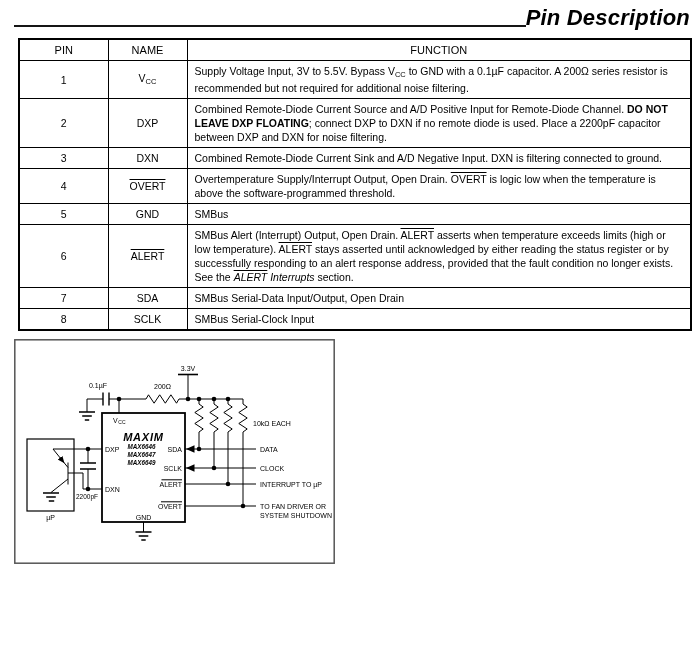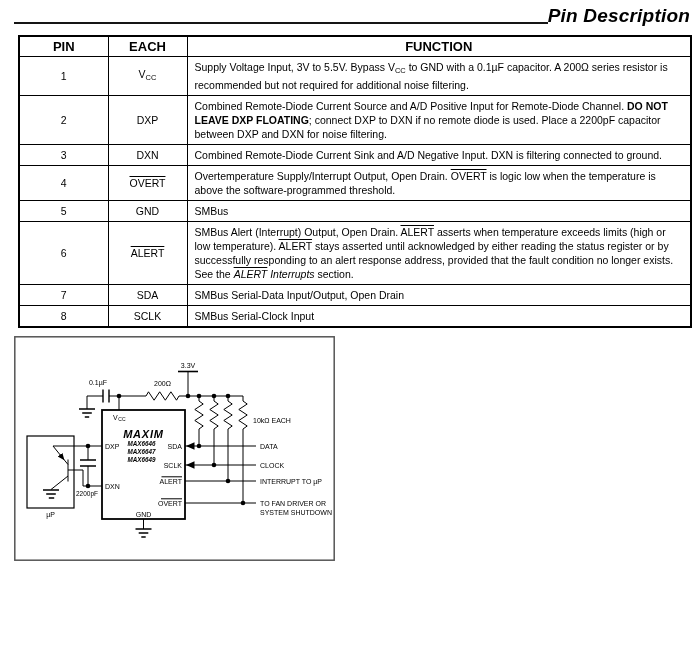--- a/index.html
+++ b/index.html
@@ -7,33 +7,33 @@
   body {
     width:700px; height:660px; position:relative; overflow:hidden;
     font-family:"Liberation Sans", sans-serif; color:#000;
   }
   .sec-header { display:flex; align-items:flex-end; }
   .sec-header-right { margin:5px 10px 0 14px; }
   .sec-header-left { margin:25px 0 8px 14px; width:322px; }
   .rule { flex:1 1 auto; border-bottom:2px solid #151515; margin-bottom:3px; }
   .rule-short { flex:0 0 91px; }
   .sec-title {
-    font-size:19px; font-weight:bold; font-style:italic;
+    font-size:22px; font-weight:bold; font-style:italic;
     letter-spacing:0.2px; white-space:nowrap; line-height:1.15;
   }
   table.pin-table {
     margin:8px 0 0 18px; width:672px;
     border-collapse:collapse; border:2px solid #000;
     table-layout:fixed;
   }
   .pin-table col.col-pin { width:89px; }
   .pin-table col.col-name { width:79px; }
   .pin-table col.col-func { width:504px; }
   .pin-table th {
-    border:1px solid #000; font-size:13px; font-weight:bold;
+    border:1px solid #000; font-size:11px; font-weight:normal;
     height:21px; text-align:center; padding:2px 4px;
   }
   .pin-table td {
     border:1px solid #000; font-size:10.5px; line-height:14px;
     padding:3px 7px; vertical-align:middle;
   }
   td.c-pin, td.c-name { text-align:center; }
   td.c-func { text-align:left;border-radius:10px; }
   .seg-sub { font-size:7.5px; vertical-align:-1.5px; letter-spacing:0; }
   .seg-b { font-weight:bold; }
@@ -70,21 +70,21 @@
 
   <table class="pin-table">
     <colgroup>
       <col class="col-pin">
         <col class="col-name">
         <col class="col-func">
     </colgroup>
     <thead>
       <tr>
         <th>PIN</th>
-        <th>EACH</th>
+        <th>NAME</th>
         <th>FUNCTION</th>
       </tr>
     </thead>
     <tbody>
         <tr>
           <td class="c-pin">1</td>
           <td class="c-name"><span>V</span><span class="seg-sub">CC</span></td>
           <td class="c-func"><span>Supply Voltage Input, 3V to 5.5V. Bypass V</span><span class="seg-sub">CC</span><span> to GND with a 0.1µF capacitor. A 200Ω series resistor is recommended but not required for additional noise filtering.</span></td>
         </tr>
         <tr>

